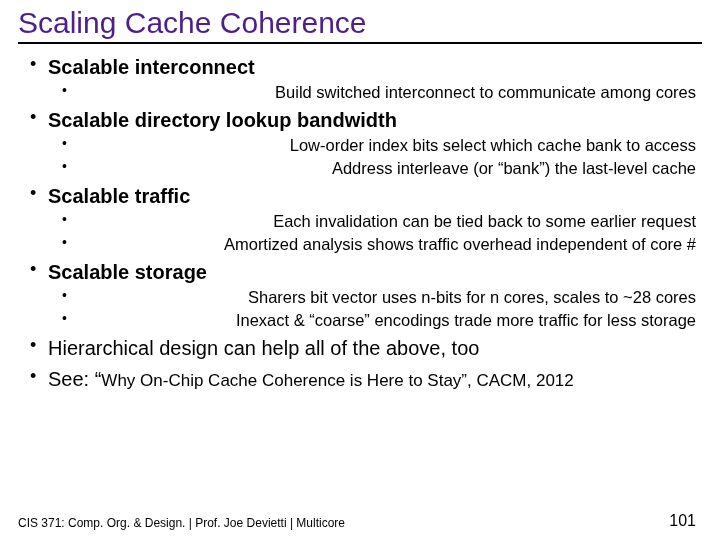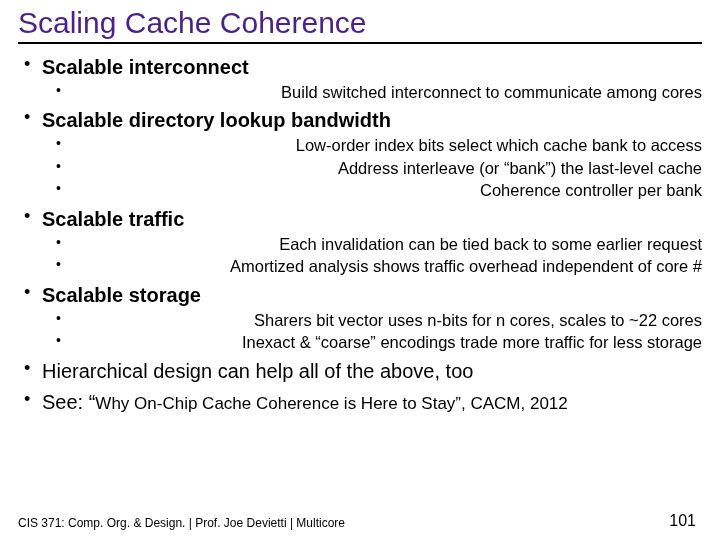--- a/index.html
+++ b/index.html
@@ -26,21 +26,21 @@
     font-weight: 400;
     margin: 0 0 2px 0;
     letter-spacing: 0px;
   }
   .rule {
     border: none;
     border-top: 2px solid #000;
     margin: 2px 0 10px 0;
   }
   ul.level1 {
-    margin: 0;
+    margin: 6px;
     padding-left: 24px;
     list-style: none;
   }
   ul.level1 > li {
     position: relative;
     padding-left: 0;
     margin-top: 4px;
   }
   ul.level1 > li::before {
     content: "•";
@@ -116,36 +116,35 @@
       <ul class="level2">
         <li class="l2-text">Build switched interconnect to communicate among cores</li>
       </ul>
     </li>
 
     <li>
       <span class="l1-bold">Scalable directory lookup bandwidth</span>
       <ul class="level2">
         <li class="l2-text">Low-order index bits select which cache bank to access</li>
         <li class="l2-text">Address interleave (or “bank”) the last-level cache</li>
-        <li class="l2-text">Coherence controller per bank</li>
       </ul>
     </li>
 
     <li>
       <span class="l1-bold">Scalable traffic</span>
       <ul class="level2">
         <li class="l2-text">Each invalidation can be tied back to some earlier request</li>
         <li class="l2-text">Amortized analysis shows traffic overhead independent of core #</li>
       </ul>
     </li>
 
     <li>
       <span class="l1-bold">Scalable storage</span>
       <ul class="level2">
-        <li class="l2-text">Sharers bit vector uses n-bits for n cores, scales to ~22 cores</li>
+        <li class="l2-text">Sharers bit vector uses n-bits for n cores, scales to ~28 cores</li>
         <li class="l2-text">Inexact &amp; “coarse” encodings trade more traffic for less storage</li>
       </ul>
     </li>
 
     <li>
       <span class="l1-plain">Hierarchical design can help all of the above, too</span>
     </li>
 
     <li>
       <span class="l1-plain">See: “</span><span class="smallcaps-ref">Why On-Chip Cache Coherence is Here to Stay”, CACM, 2012</span>

